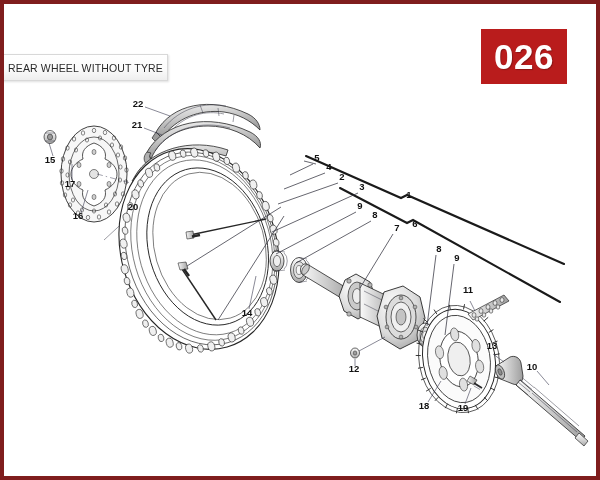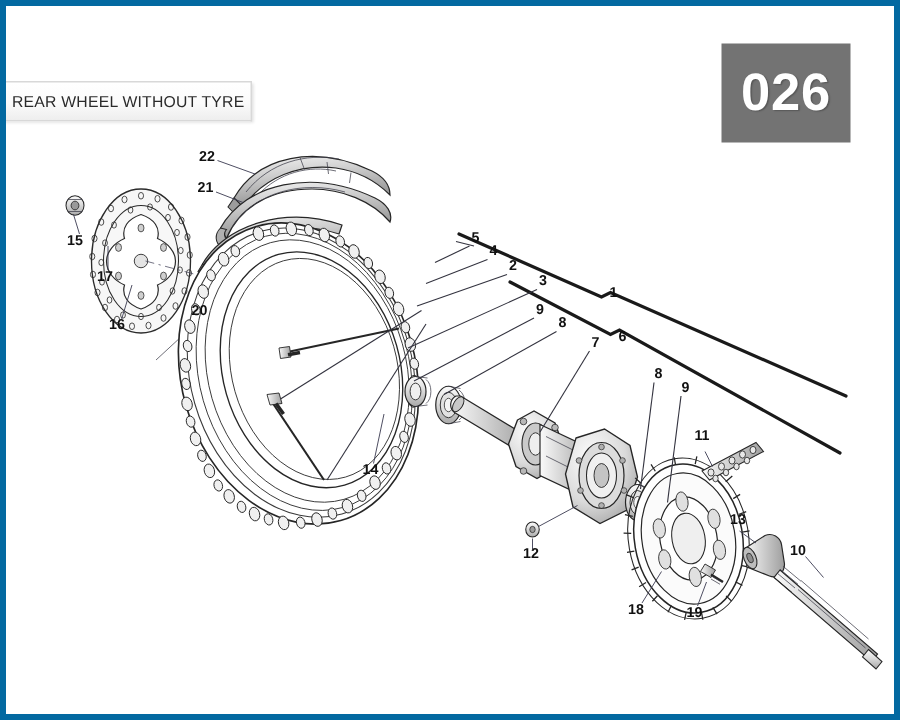--- a/index.html
+++ b/index.html
@@ -5,21 +5,21 @@
   html, body {
     margin: 0;
     padding: 0;
     background: #8e8e8e;
   }
   #page {
     position: relative;
     width: 600px;
     height: 480px;
     background: #ffffff;
-    border: 4px solid #0369a1;
+    border: 4px solid #7f1d1d;
     box-sizing: border-box;
     overflow: hidden;
     font-family: "Liberation Sans", sans-serif;
   }
   #title-box {
     position: absolute;
     left: -8px;
     top: 50px;
     width: 172px;
     height: 27px;
@@ -36,22 +36,22 @@
     color: #2a2a2a;
     letter-spacing: 0.15px;
     padding-left: 12px;
     white-space: nowrap;
   }
   #page-number-box {
     position: absolute;
     left: 477px;
     top: 25px;
     width: 86px;
-    height: 66px;
-    background: #737373;
+    height: 55px;
+    background: #b91c1c;
     display: flex;
     align-items: center;
     justify-content: center;
     text-align: right;
   }
   #page-number-text {
     color: #ffffff;
     font-size: 35px;
     font-weight: bold;
     letter-spacing: 0.5px;

